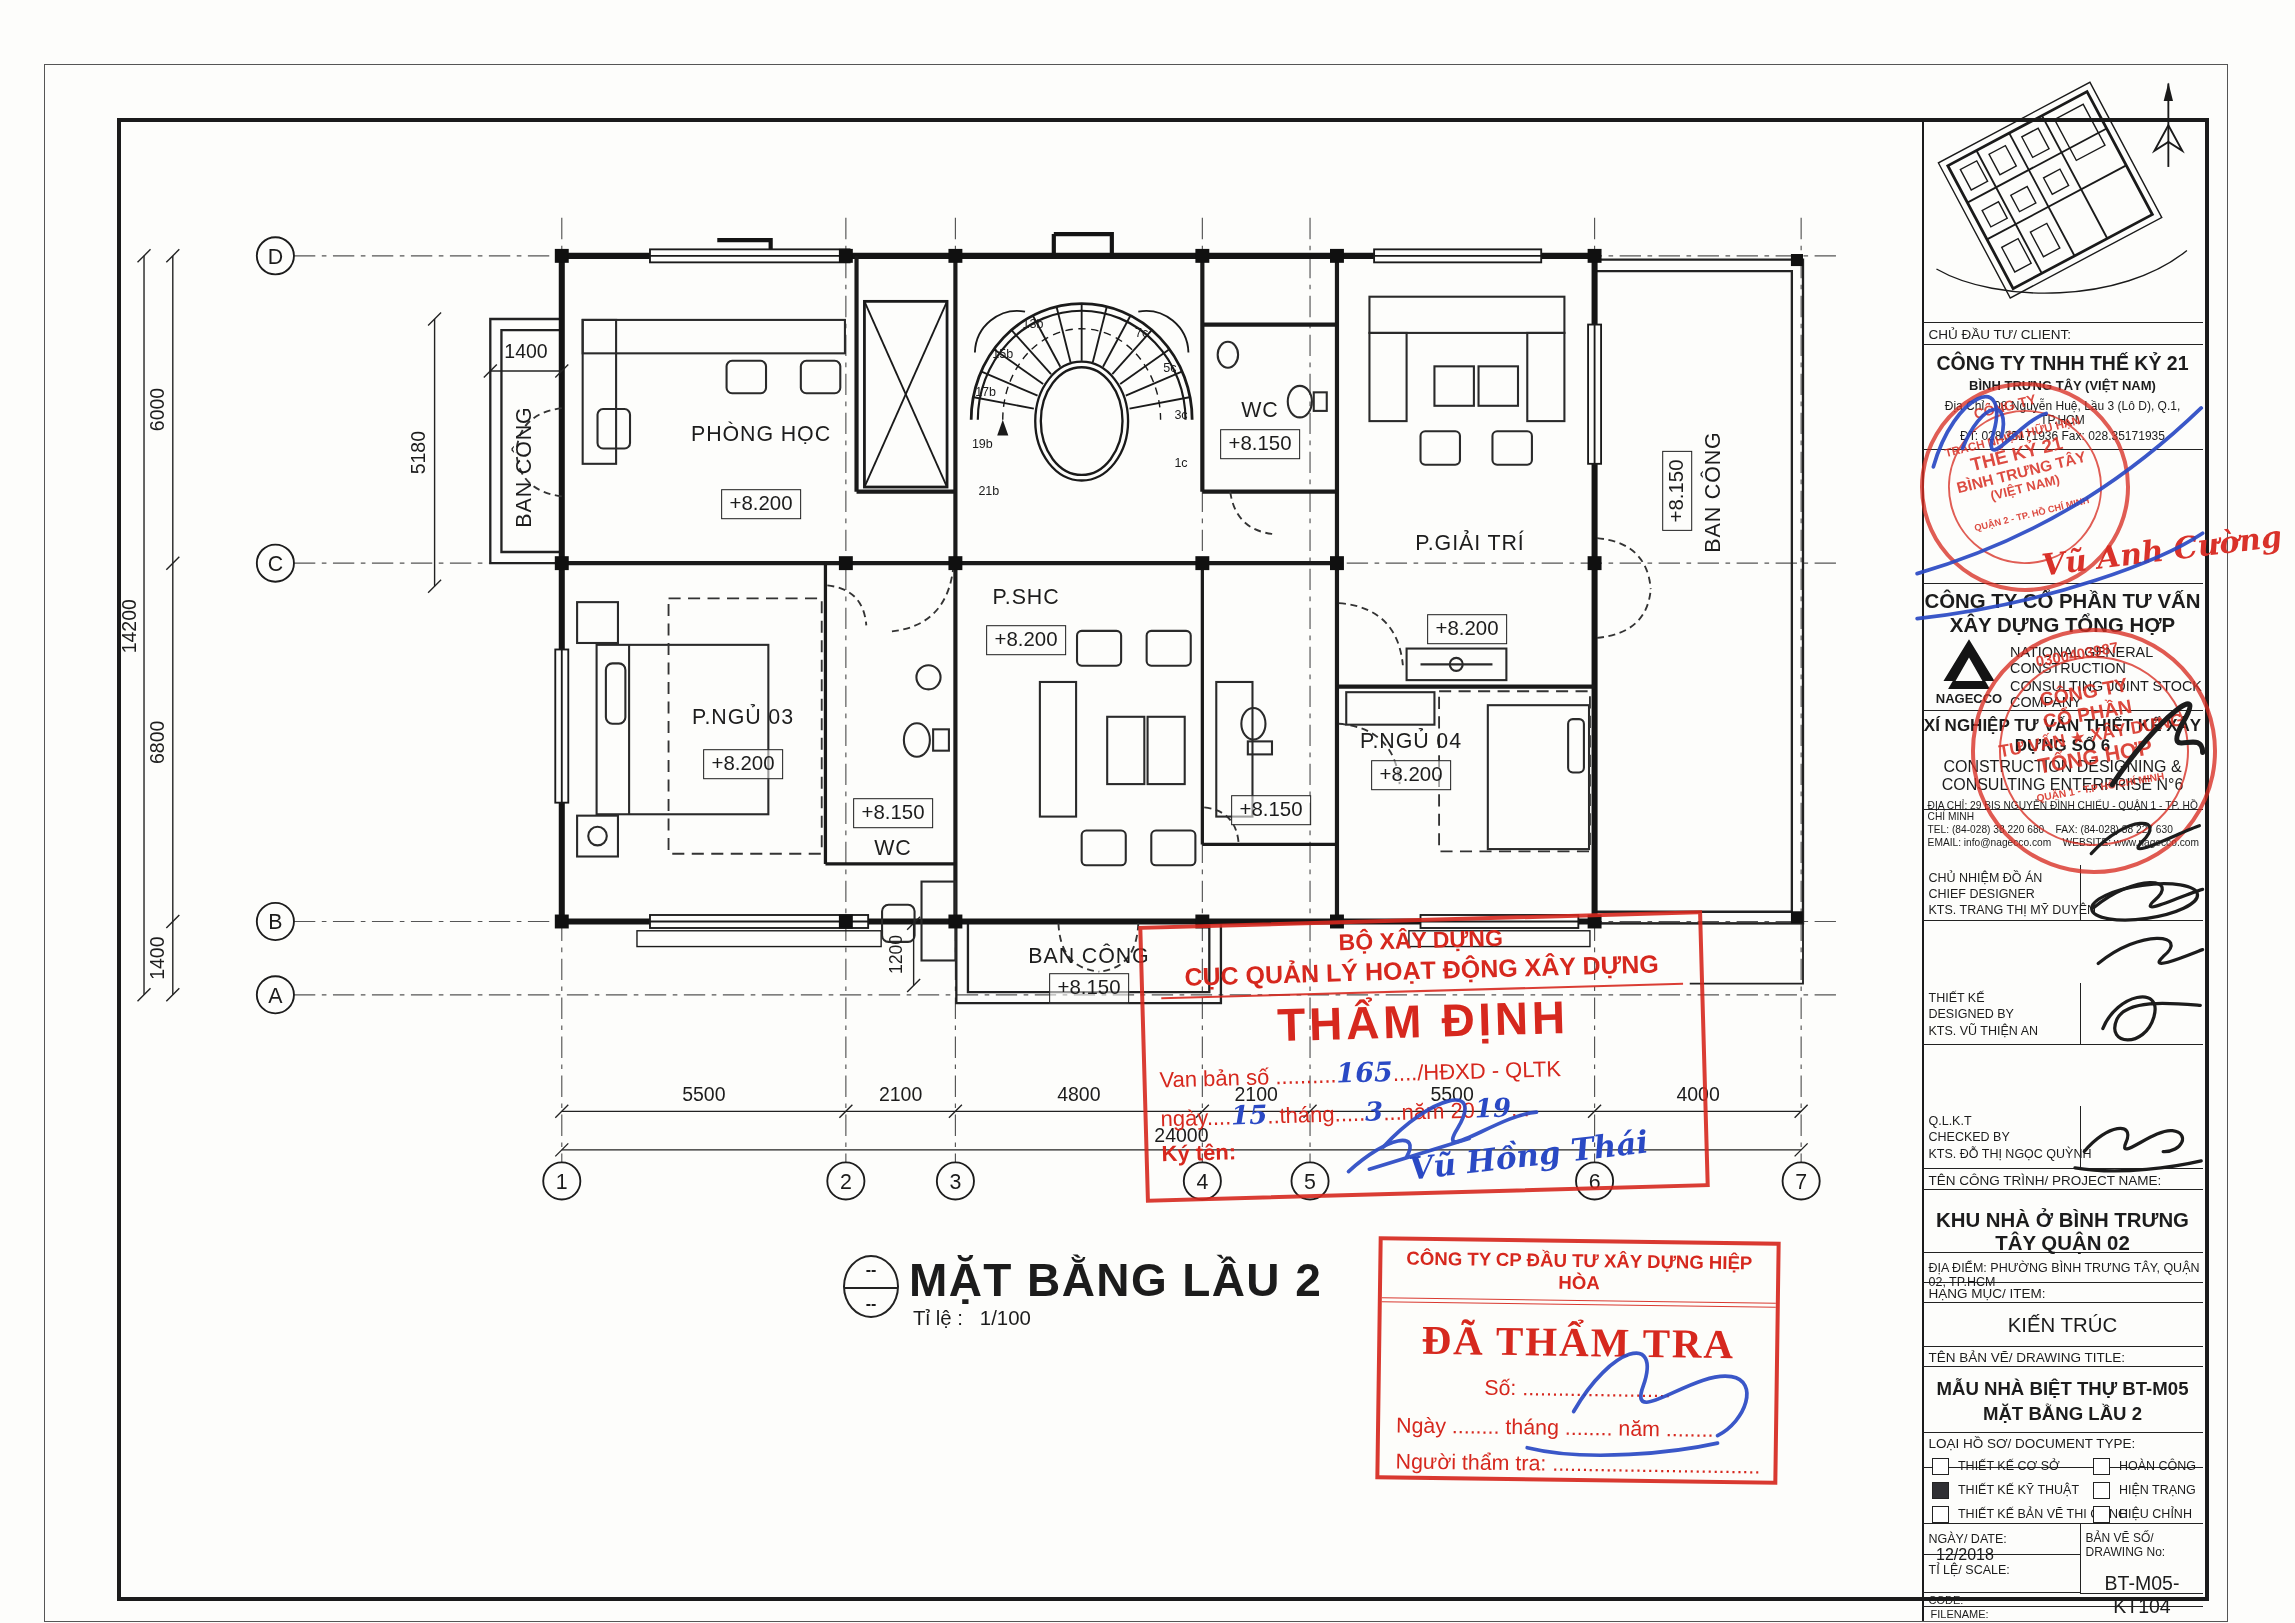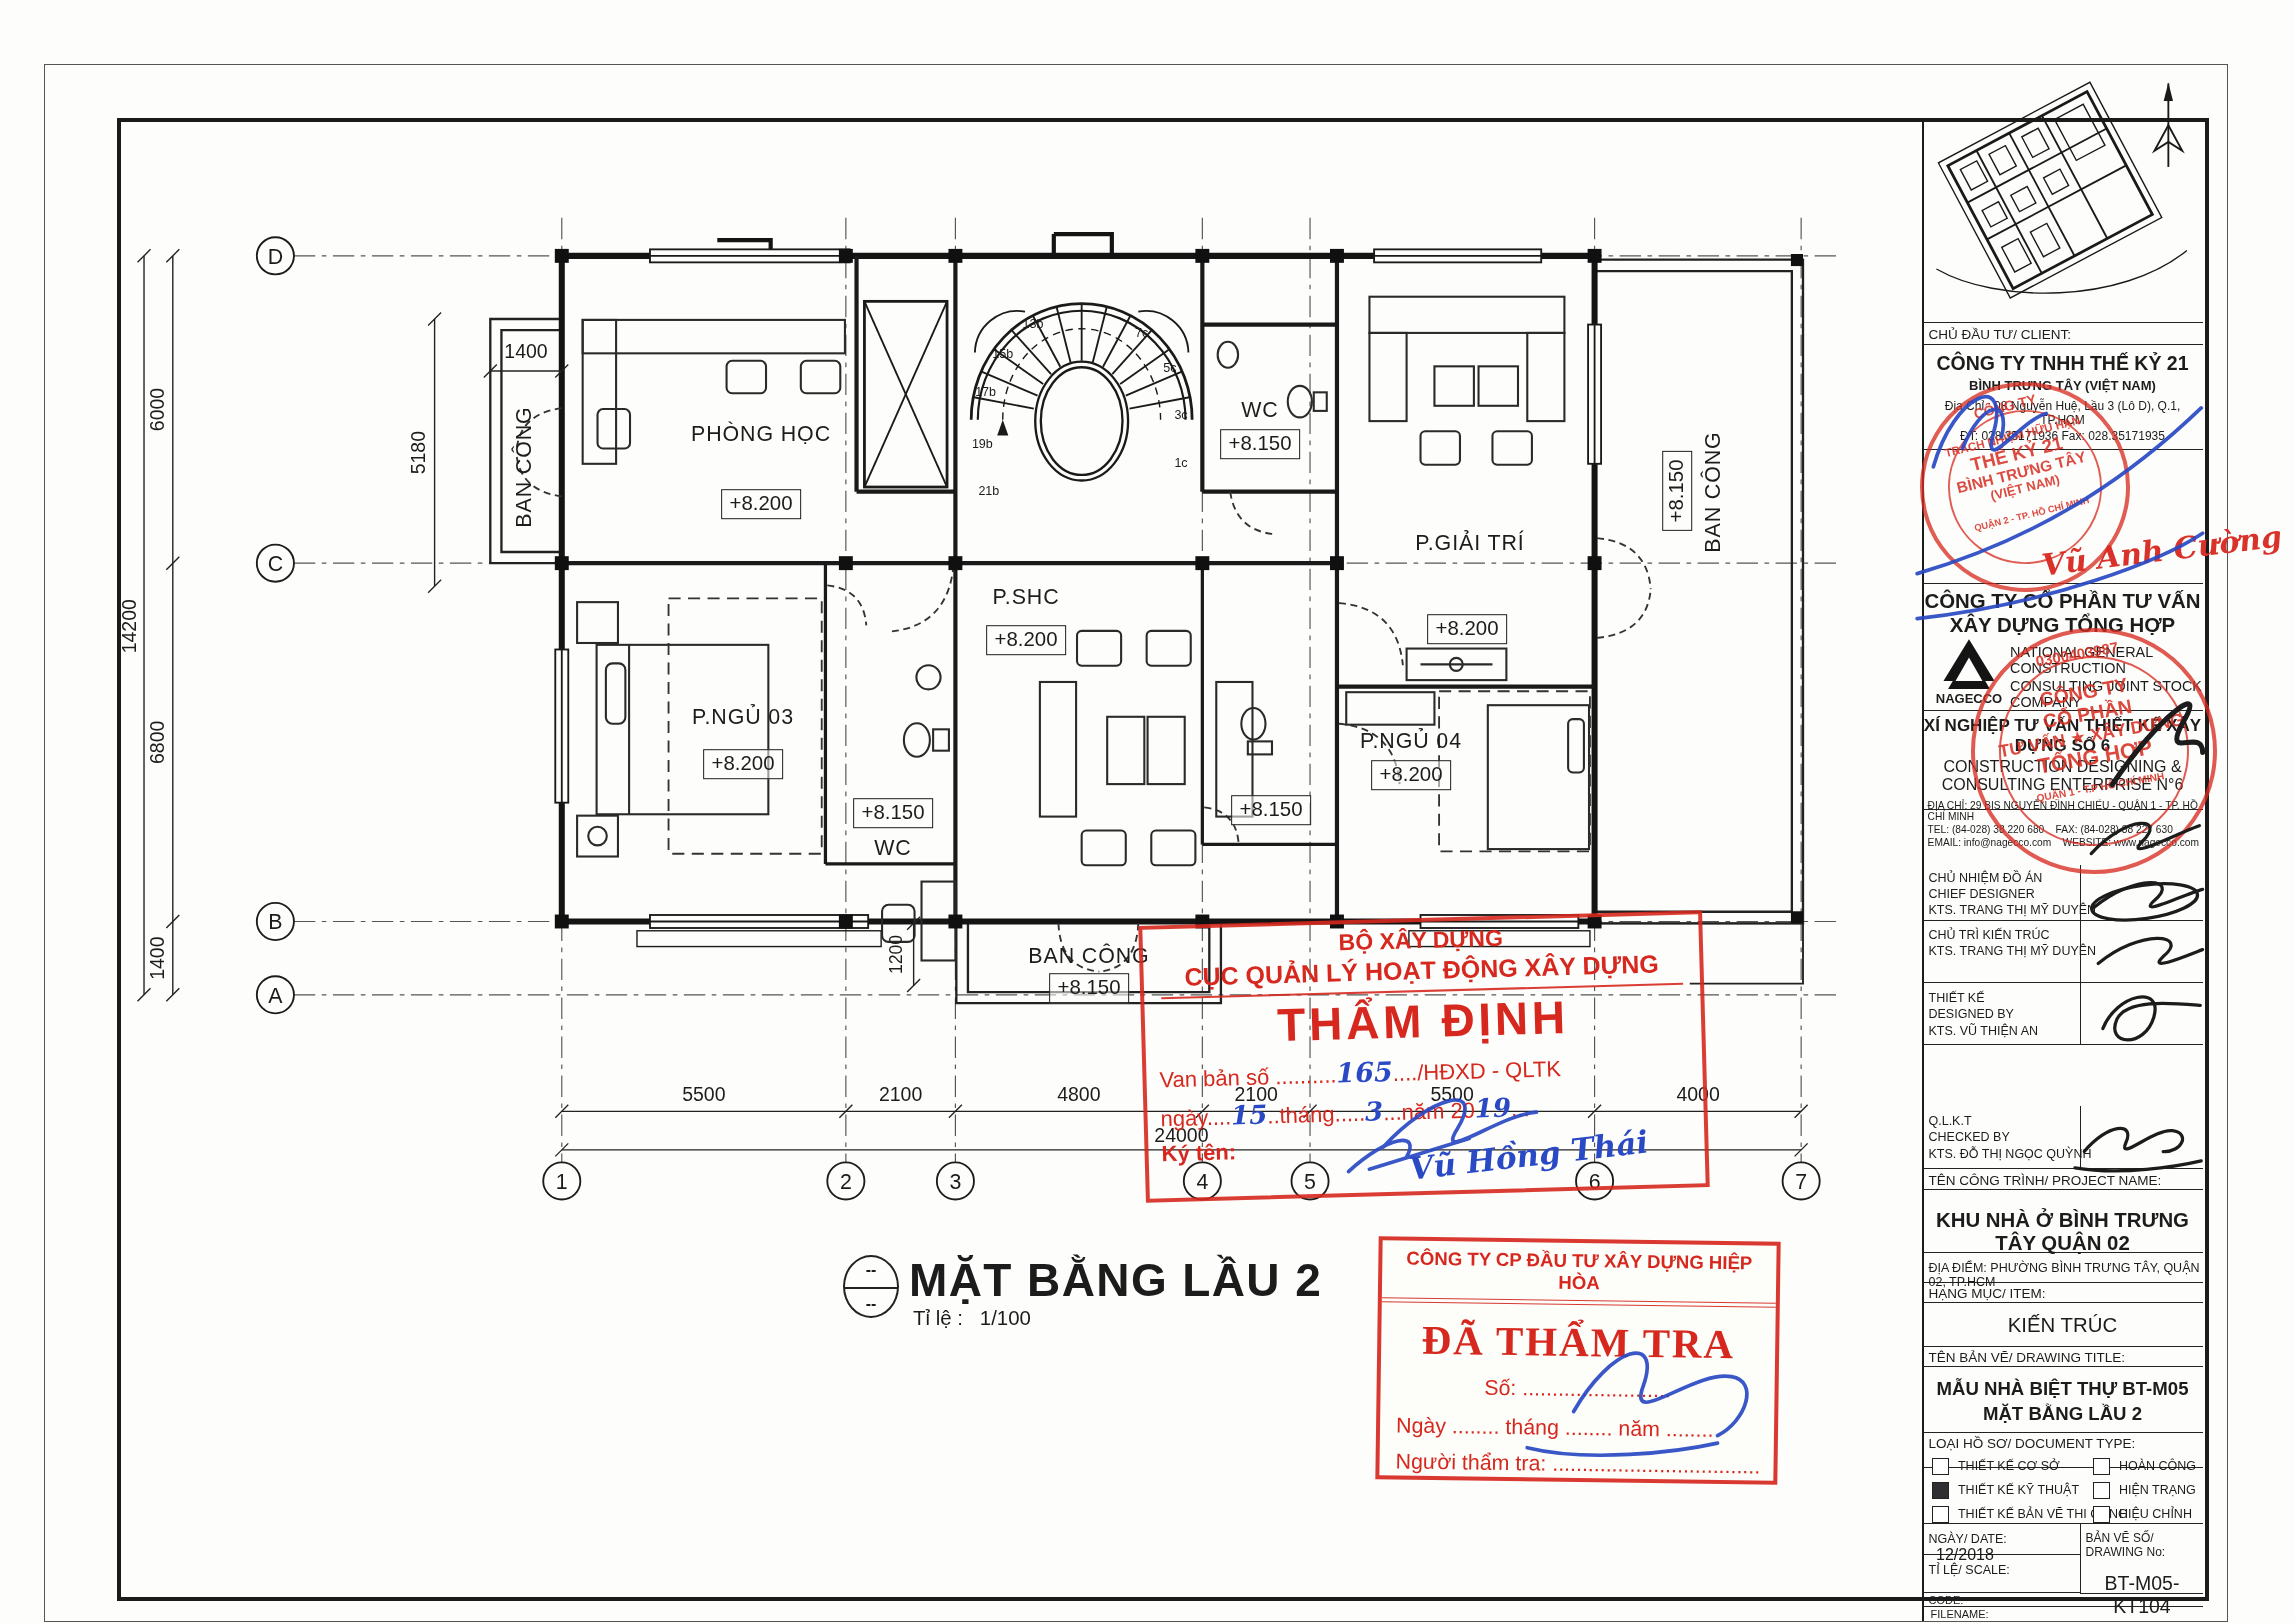--- a/index.html
+++ b/index.html
@@ -432,29 +432,20 @@
   </div>
 
   <div class="tb tbx bb" style="top:865px;height:56px">
     <div style="font-size:12.5px;line-height:1.3;padding:4.6px 0 0 6.5px">
       <div>CHỦ NHIỆM ĐỒ ÁN</div>
       <div>CHIEF DESIGNER</div>
       <div>KTS. TRANG THỊ MỸ DUYÊN</div>
     </div>
     <div class="abs" style="left:158px;top:0;bottom:0;border-left:1.4px solid #222"></div>
   </div>
-  <div class="tb tbx bb" style="top:920px;height:63px">
-    <div style="font-size:12.5px;line-height:1.35;padding:6.5px 0 0 6.5px">
-      <div>CHỦ TRÌ KIẾN TRÚC</div>
-      <div></div>
-
-      <div>KTS. TRANG THỊ MỸ DUYÊN</div>
-    </div>
-    <div class="abs" style="left:158px;top:0;bottom:0;border-left:1.4px solid #222"></div>
-  </div>
   <div class="tb tbx bb" style="top:983px;height:62px">
     <div style="font-size:12.5px;line-height:1.35;padding:6.5px 0 0 6.5px">
       <div>THIẾT KẾ</div>
       <div>DESIGNED BY</div>
       <div>KTS. VŨ THIỆN AN</div>
     </div>
     <div class="abs" style="left:158px;top:0;bottom:0;border-left:1.4px solid #222"></div>
   </div>
   <div class="tb tbx bb" style="top:1106px;height:63px">
     <div style="font-size:12.5px;line-height:1.35;padding:6.5px 0 0 6.5px">

